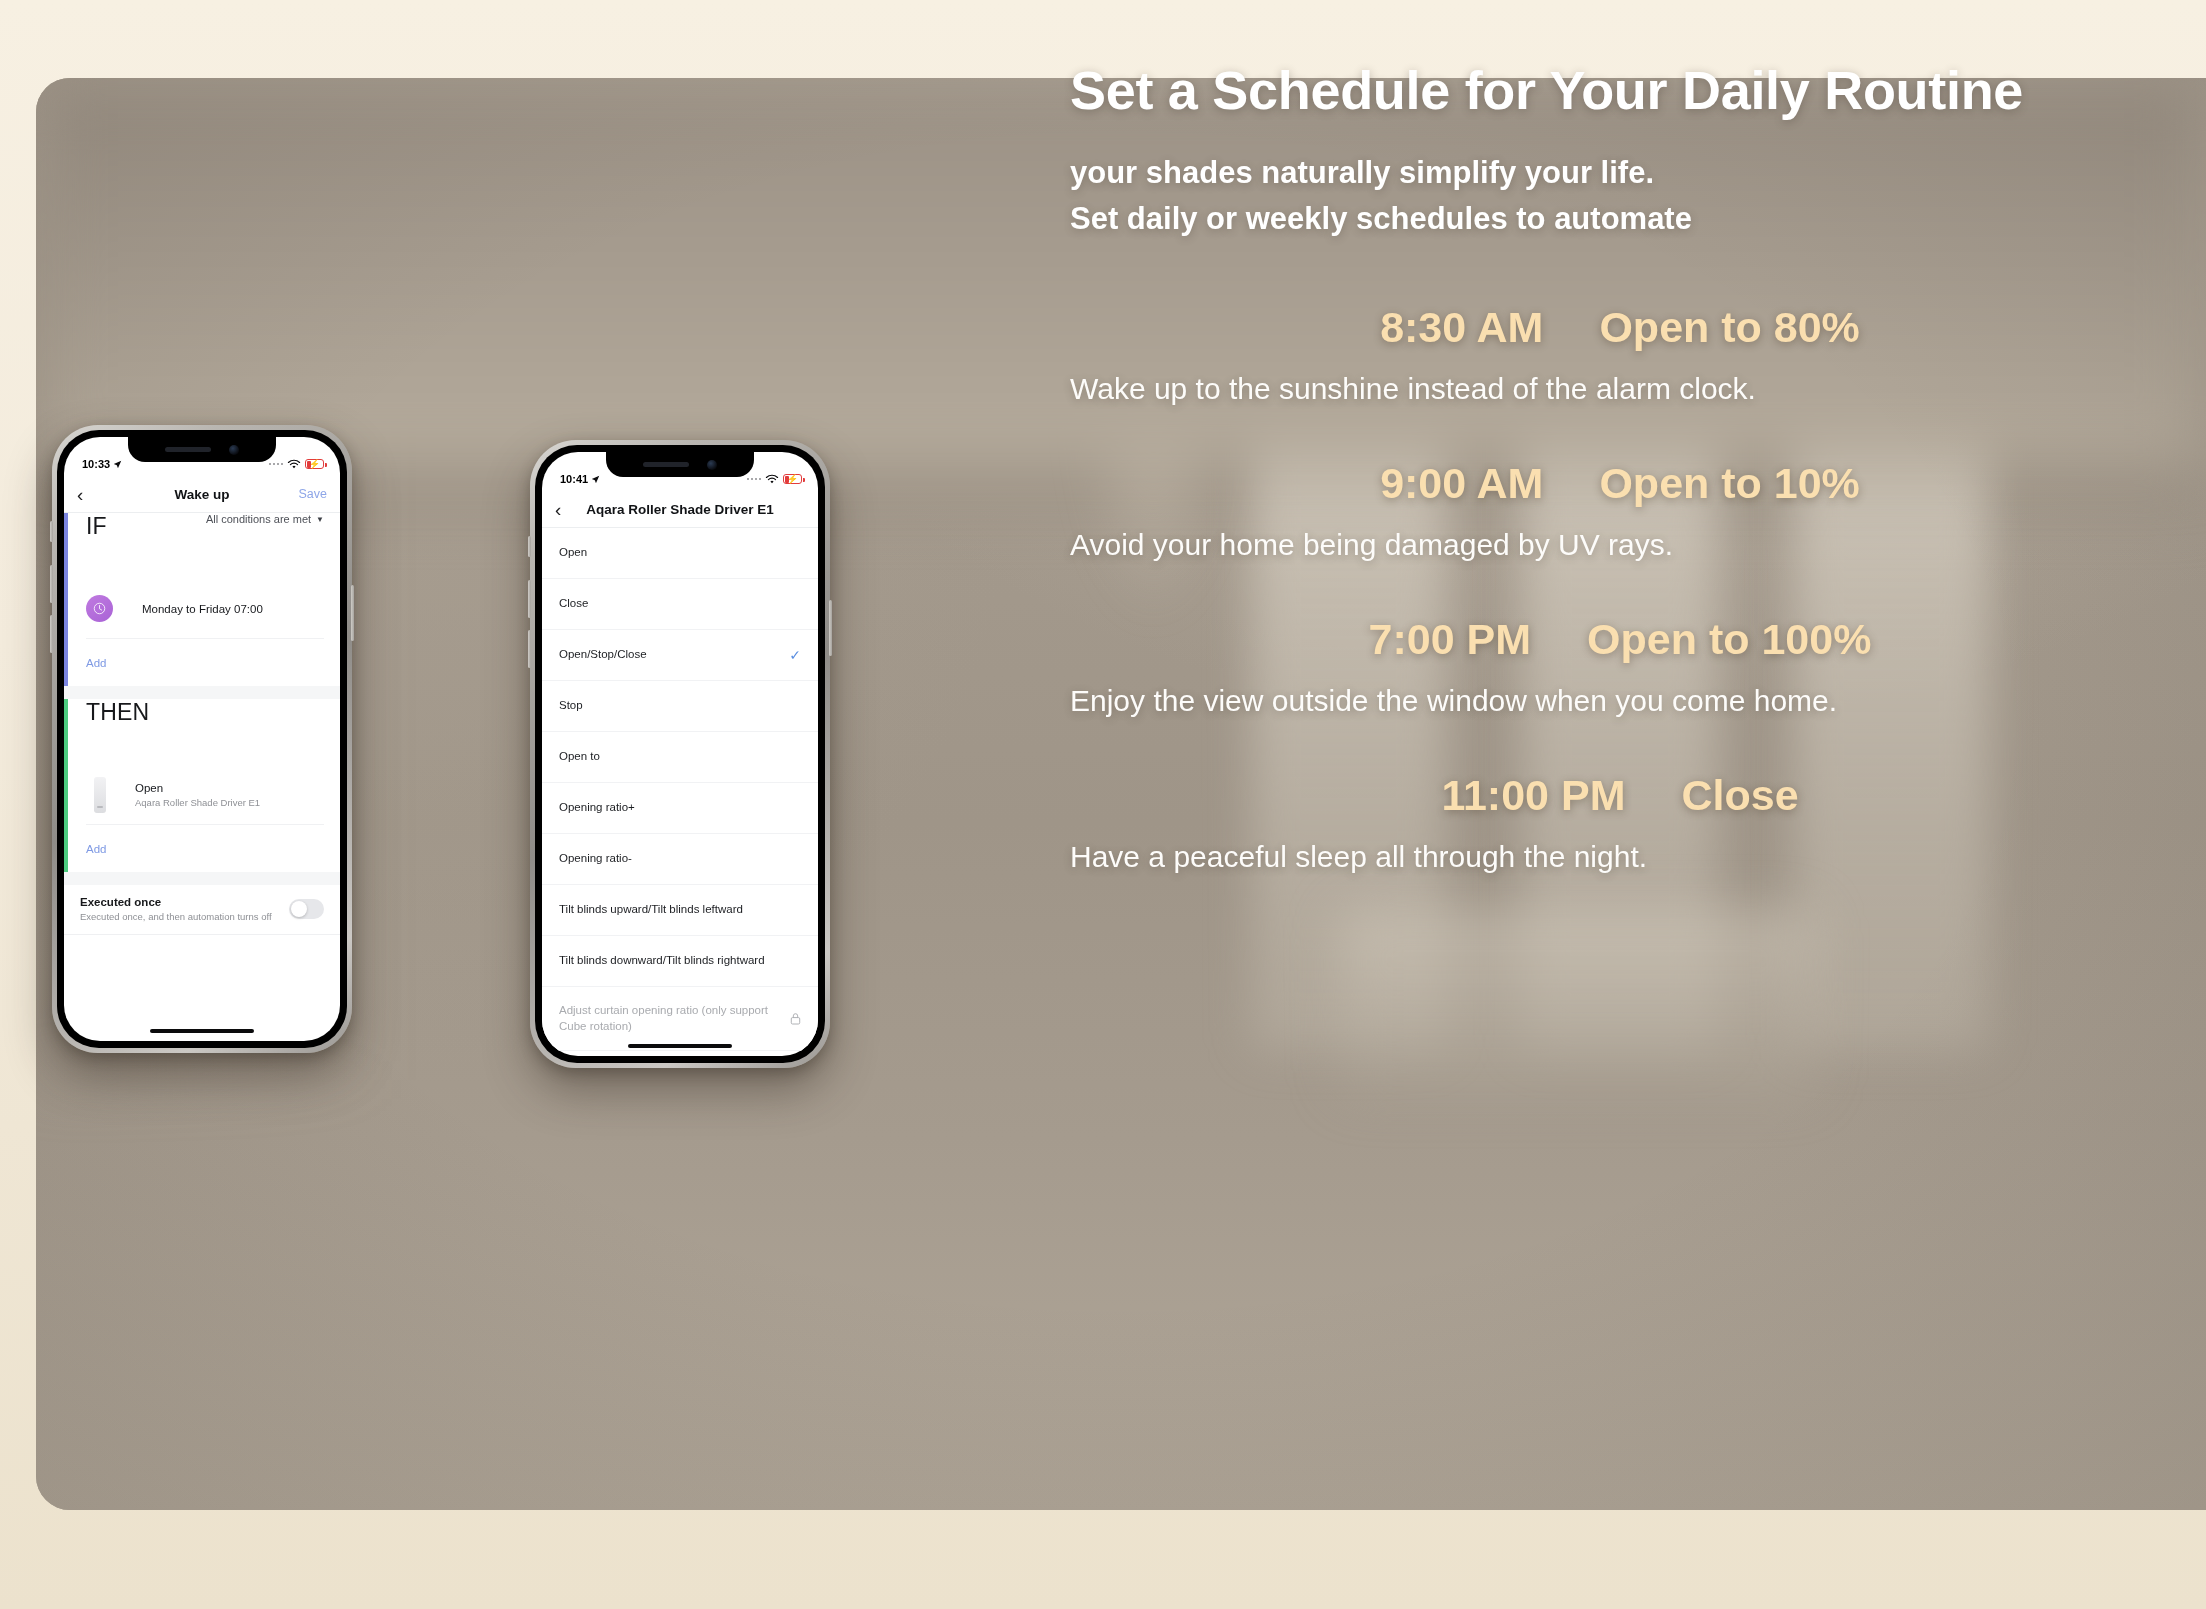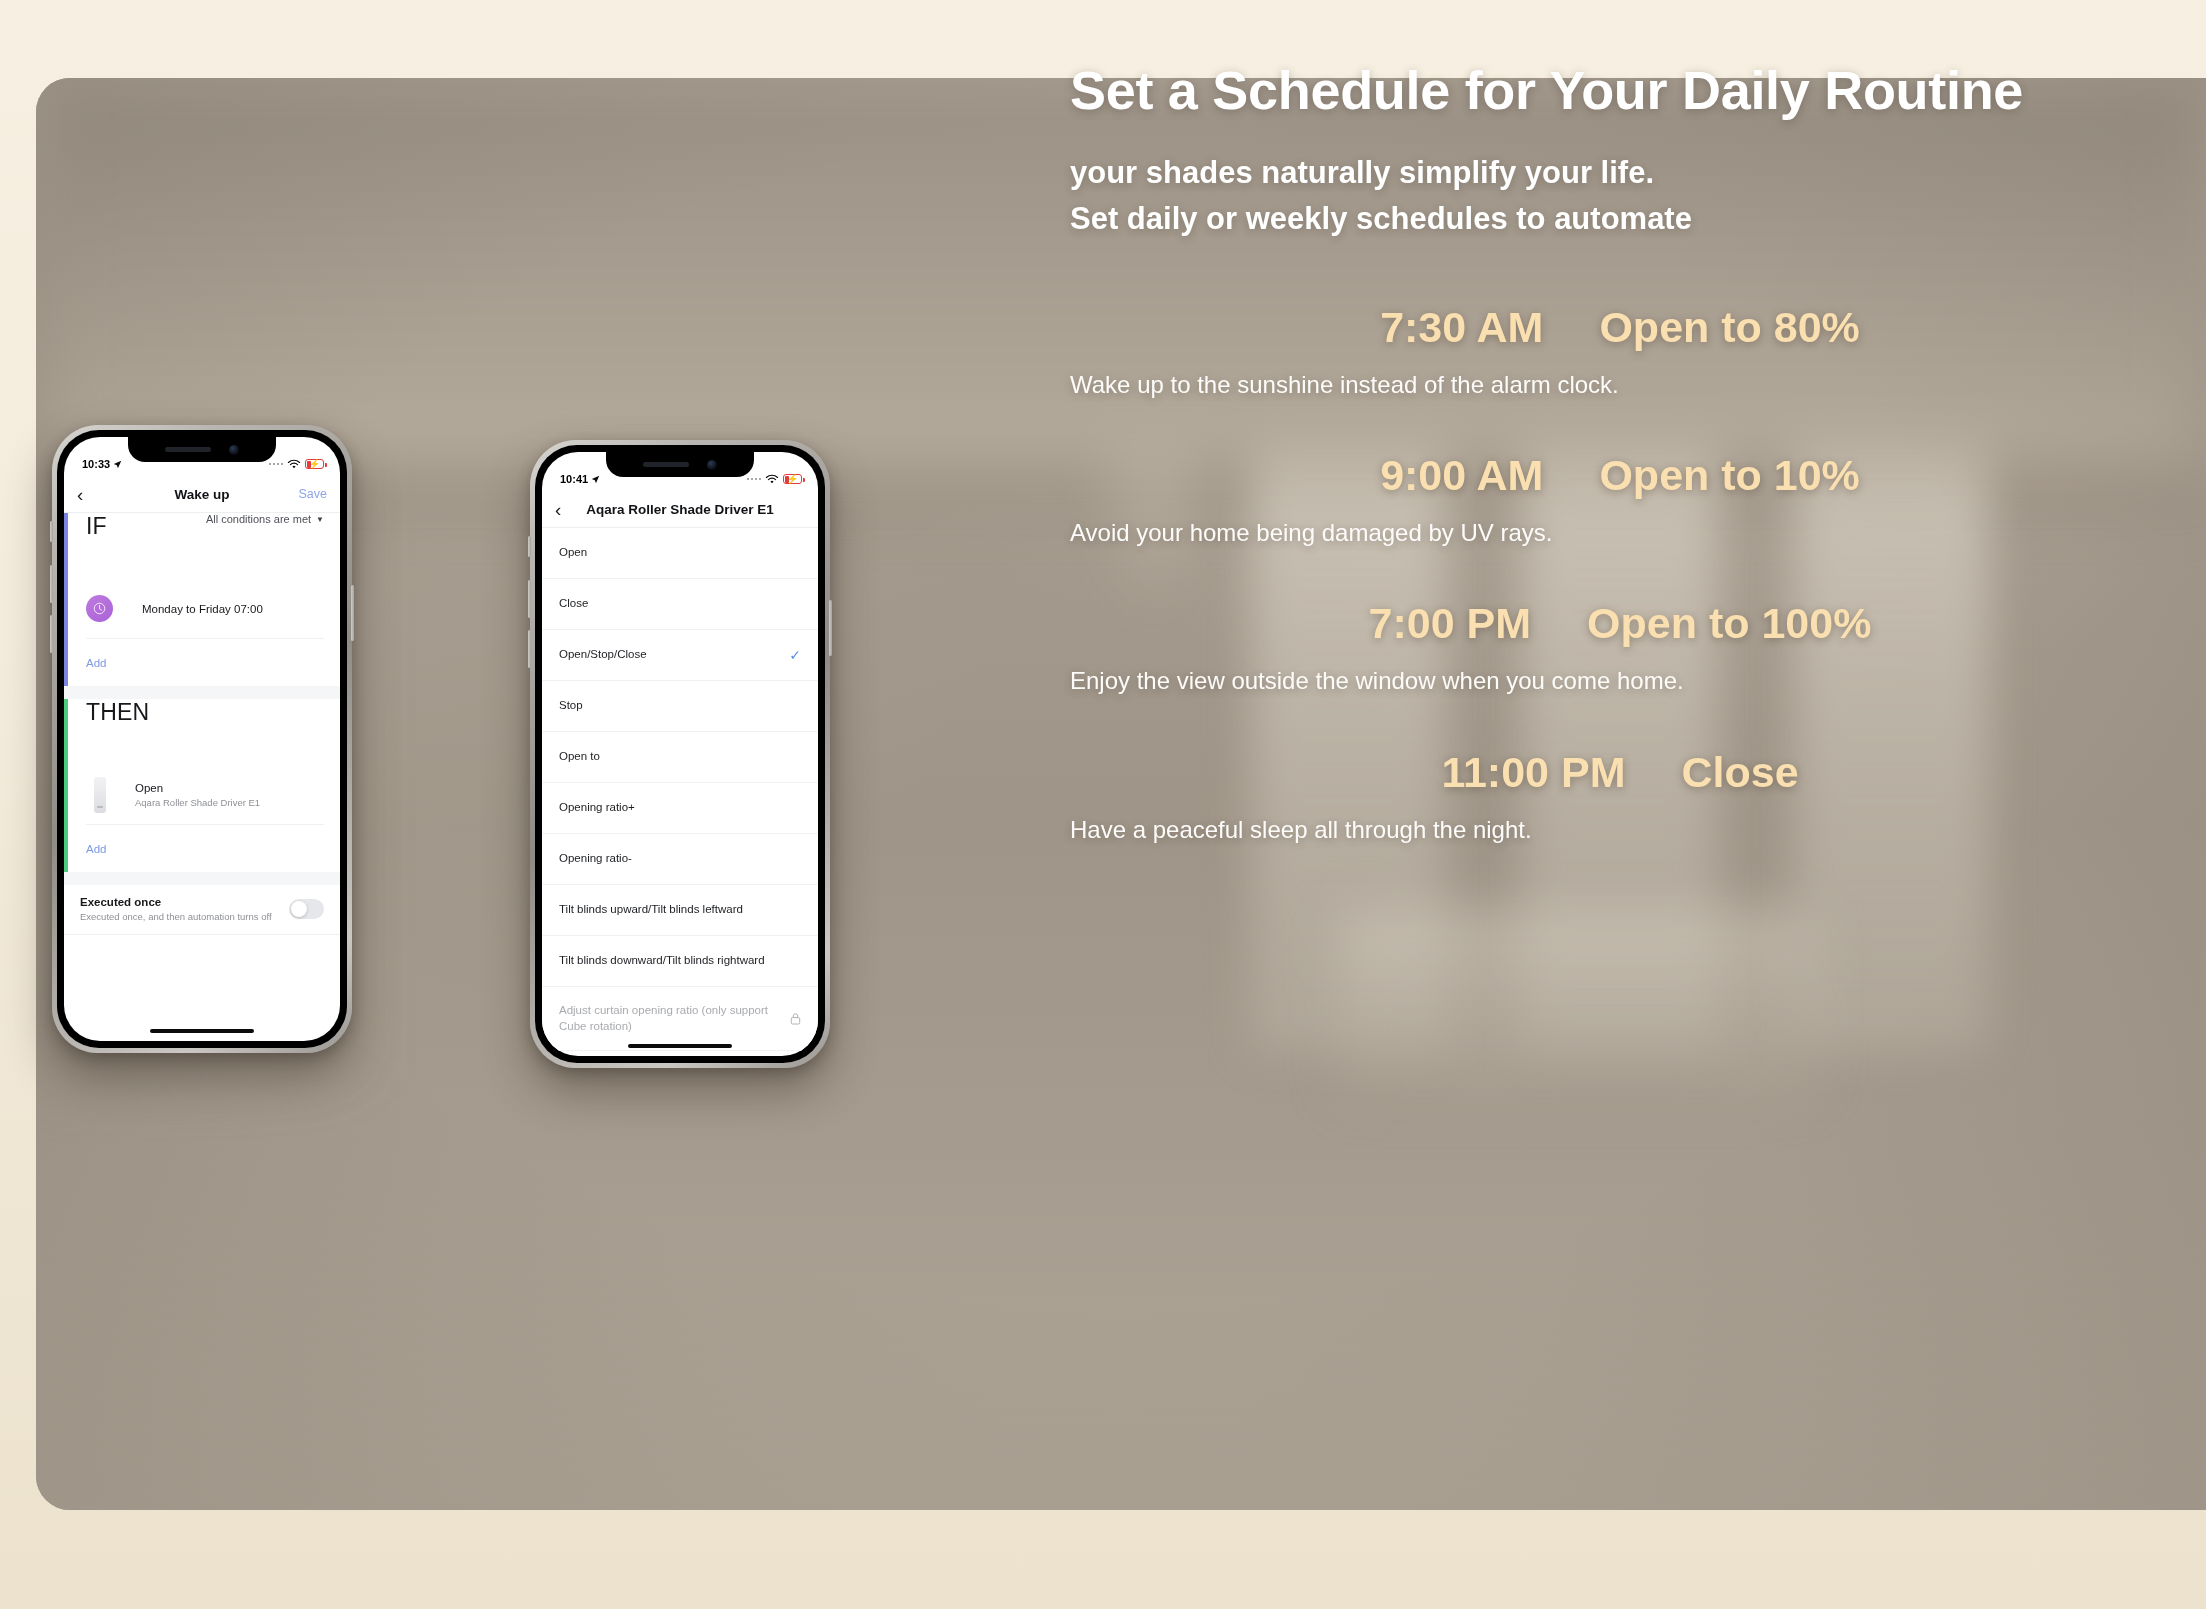--- a/index.html
+++ b/index.html
@@ -92,21 +92,21 @@
     display:flex; justify-content:center; align-items:baseline;
     gap:56px;
     font-size:43px; font-weight:bold;
     color:#fadfb0;
     text-shadow:0 2px 9px rgba(70,55,38,.4);
   }
   .sched-time { min-width:0; }
   .sched-action { }
   .sched-desc {
     margin-top:17px;
-    font-size:24px; line-height:1.3;
+    font-size:30px; line-height:1.3;
     color:#fdfcfa;
     text-shadow:0 2px 8px rgba(60,50,40,.32);
   }
 
   
   .phone {
     position:absolute;
     width:300px; height:628px;
     border-radius:46px;
     background:linear-gradient(145deg,#d8d6d2 0%,#b9b6b1 14%,#8f8c88 50%,#cbc8c4 86%,#9a9793 100%);
@@ -305,21 +305,21 @@
 <div class="copy">
   <div class="headline">Set a Schedule for Your Daily Routine</div>
   <div class="subhead">
     <div>your shades naturally simplify your life.</div>
     <div>Set daily or weekly schedules to automate</div>
   </div>
 
   <div class="schedule">
     <div class="sched-row">
       <div class="sched-head">
-        <span class="sched-time">7:30 AM</span>
+        <span class="sched-time">8:30 AM</span>
         <span class="sched-action">Open to 80%</span>
       </div>
       <div class="sched-desc">Wake up to the sunshine instead of the alarm clock.</div>
     </div>
     <div class="sched-row">
       <div class="sched-head">
         <span class="sched-time">9:00 AM</span>
         <span class="sched-action">Open to 10%</span>
       </div>
       <div class="sched-desc">Avoid your home being damaged by UV rays.</div>

